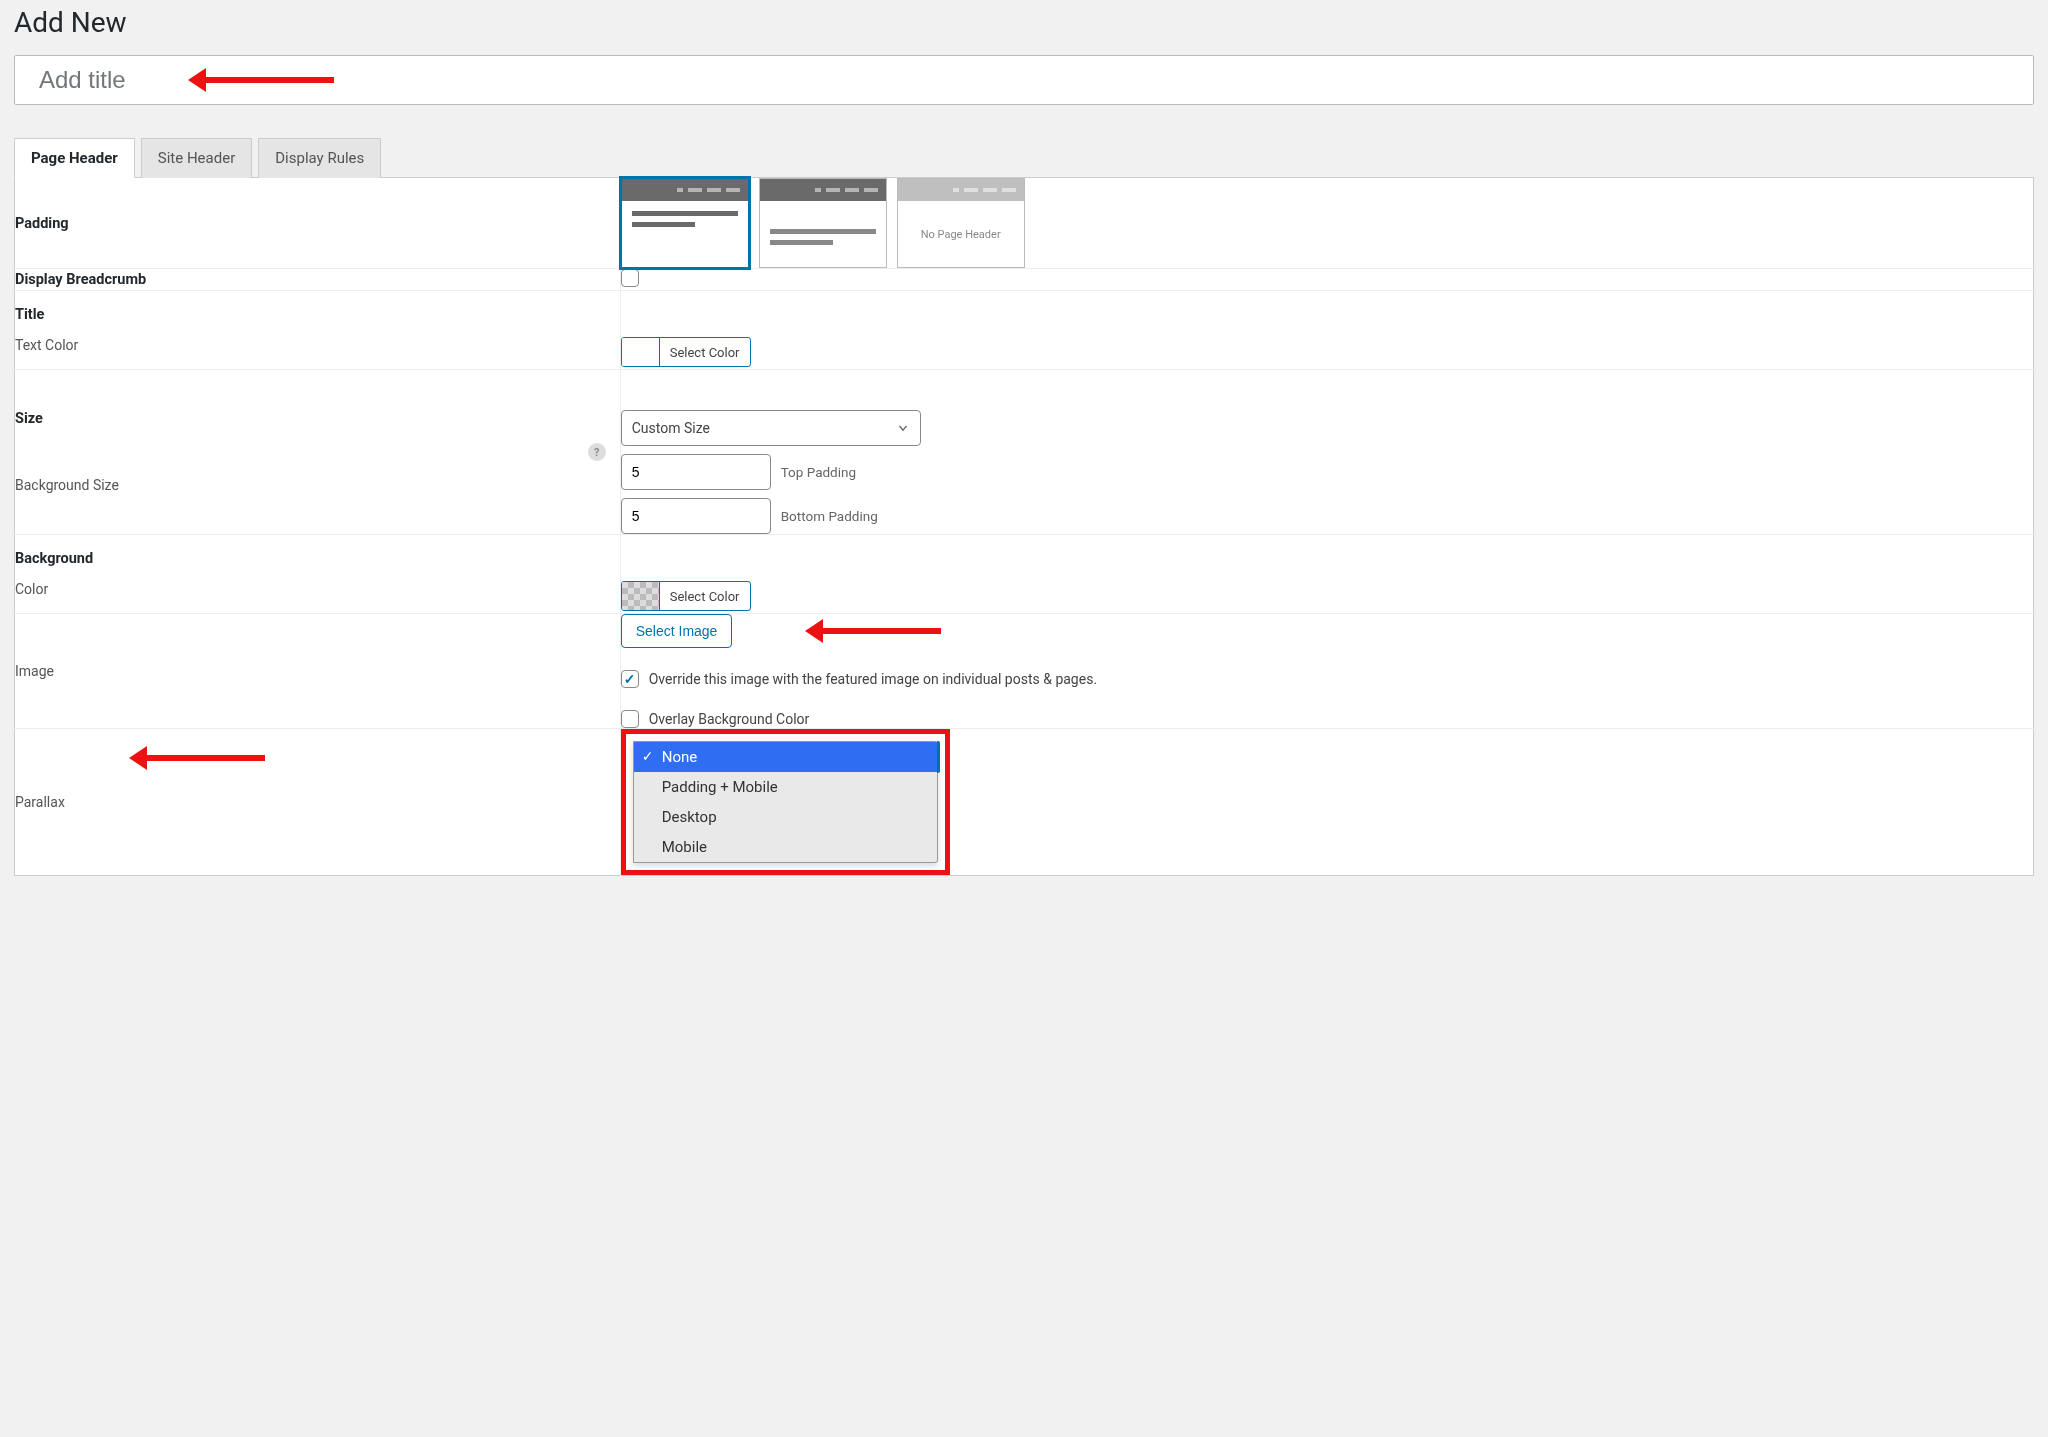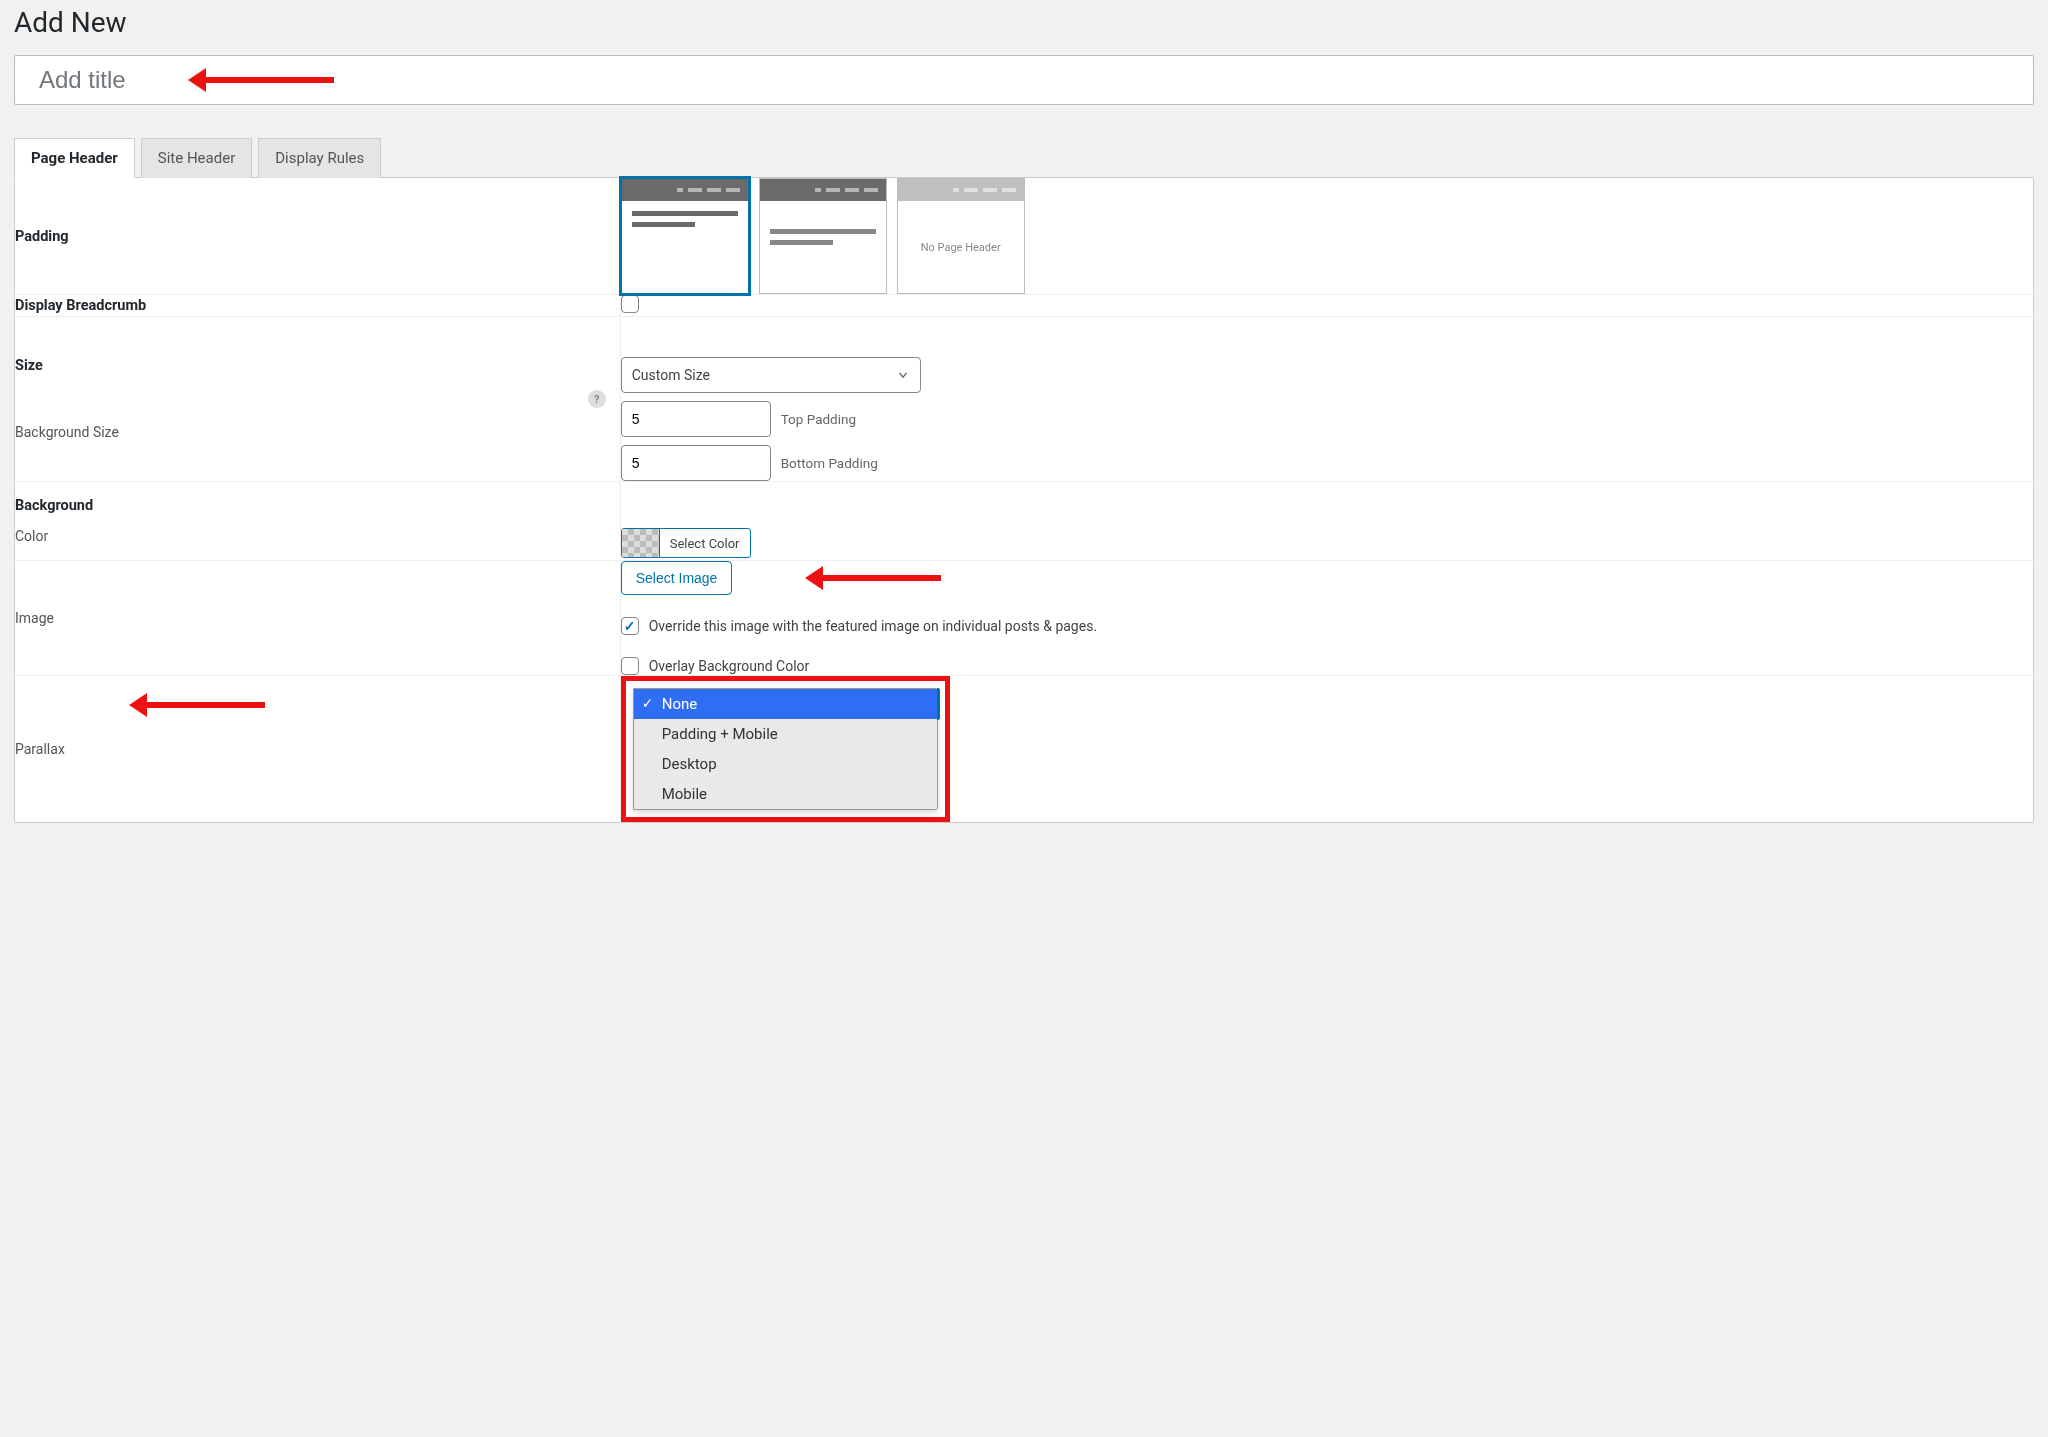--- a/index.html
+++ b/index.html
@@ -82,21 +82,21 @@
   }
 
   .multi-row .label-cell { vertical-align: middle; }
 
   .layout-options {
     display: flex;
     gap: 10px;
   }
   .layout-opt {
     width: 128px;
-    height: 116px;
+    height: 90px;
     border: 1px solid #bbb;
     background: #fff;
     cursor: pointer;
     position: relative;
     overflow: hidden;
   }
   .layout-opt.selected {
     outline: 3px solid #0073aa;
     outline-offset: -1px;
   }
@@ -384,20 +384,34 @@
     </td>
   </tr>
 
   <tr>
     <td class="label-cell strong">Display Breadcrumb</td>
     <td class="value-cell">
       <span class="wp-checkbox"></span>
     </td>
   </tr>
 
+  <tr>
+    <td class="label-cell">
+      <div class="sub-block">
+        <span class="sub-heading">Title</span>
+        <span class="sub-label">Text Color</span>
+      </div>
+    </td>
+    <td class="value-cell" style="padding-top:46px">
+      <div class="color-select-btn">
+        <div class="color-swatch"></div>
+        <div class="color-label">Select Color</div>
+      </div>
+    </td>
+  </tr>
 
   <tr>
     <td class="label-cell rel">
       <div class="sub-block">
         <span class="sub-heading">Size</span>
         <span class="sub-label" style="display:inline-block;margin-top:36px">Background Size</span>
       </div>
       <span class="help-icon">?</span>
     </td>
     <td class="value-cell" style="padding-top:40px">

